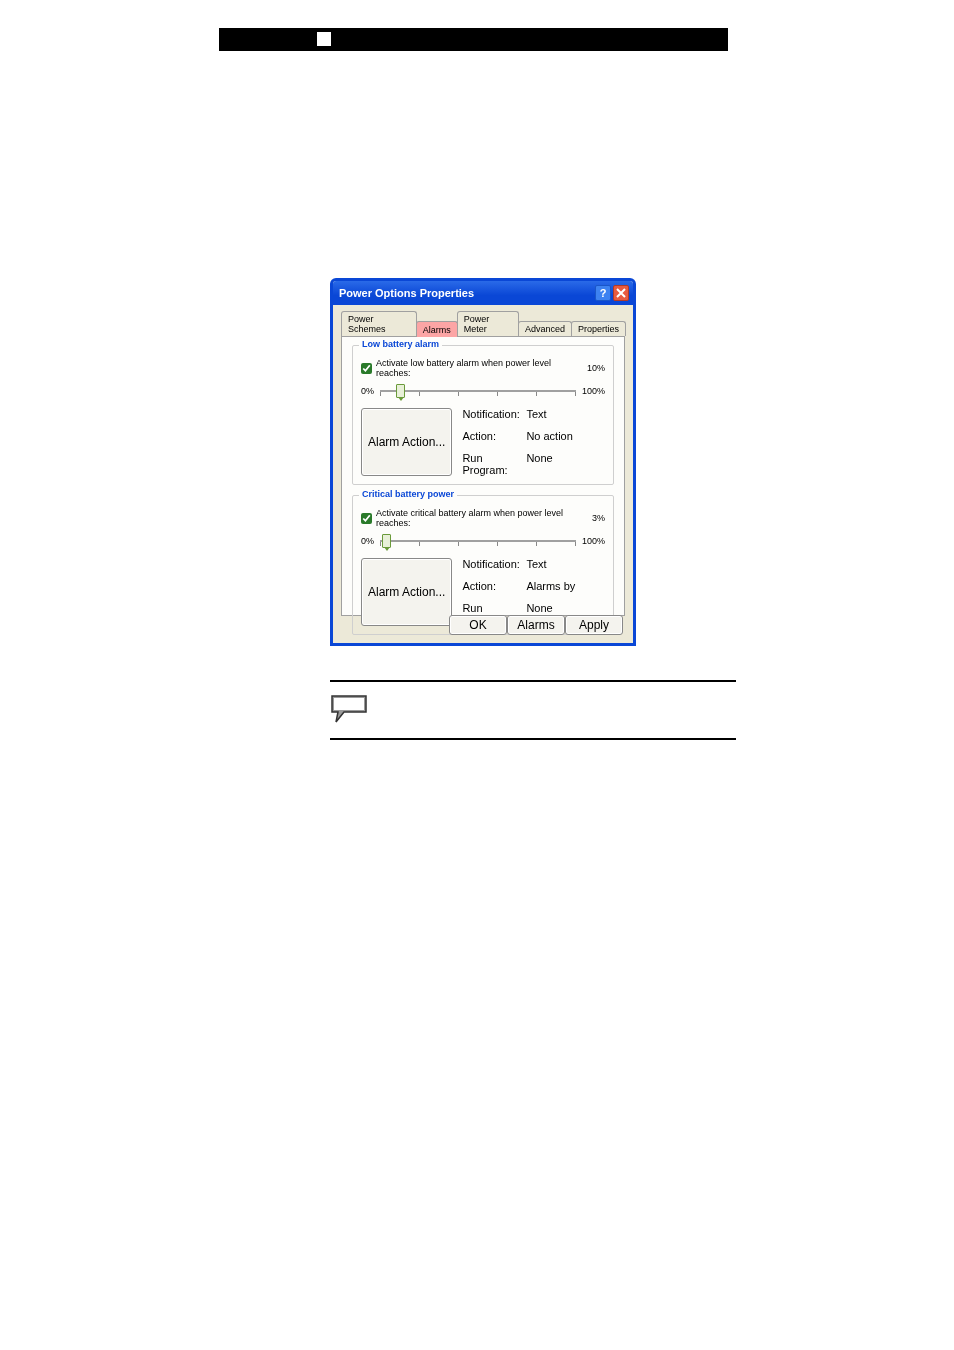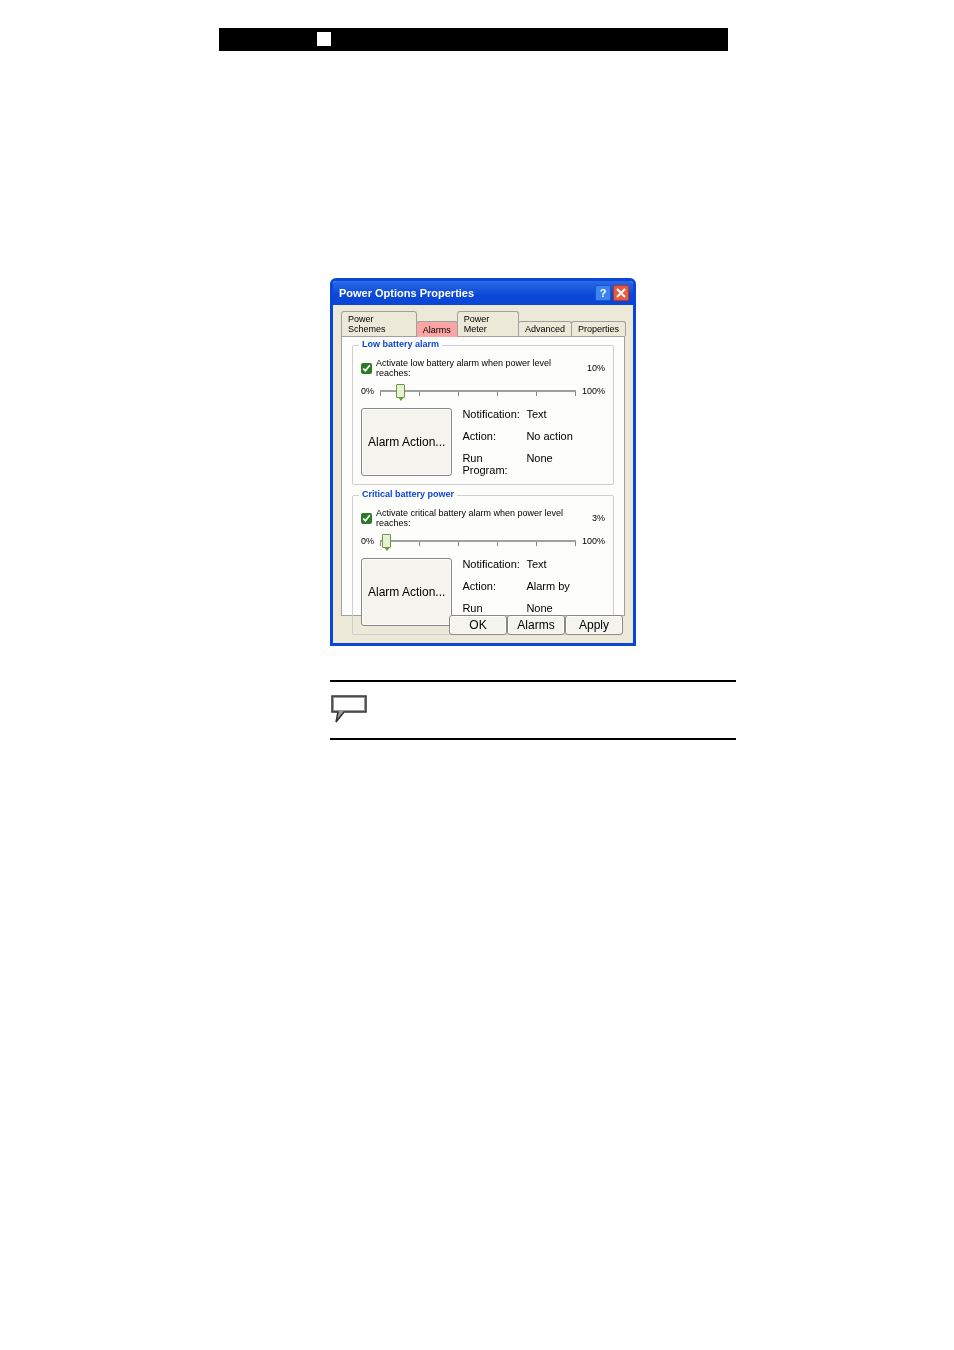--- a/index.html
+++ b/index.html
@@ -279,21 +279,21 @@
           <div class="thumb" style="left:calc(3% - 4px)"></div>
         </div>
         <span>100%</span>
       </div>
       <div class="actionrow">
         <button class="xp-btn">Alarm Action...</button>
         <div class="kv">
           <span>Notification:</span>
             <span>Text</span>
           <span>Action:</span>
-            <span>Alarm by</span>
+            <span>Alarms by</span>
           <span>Run Program:</span>
             <span>None</span>
         </div>
       </div>
     </div>
 
   </div>
   <div class="footer">
     <button class="xp-btn">OK</button>
     <button class="xp-btn">Alarms</button>

